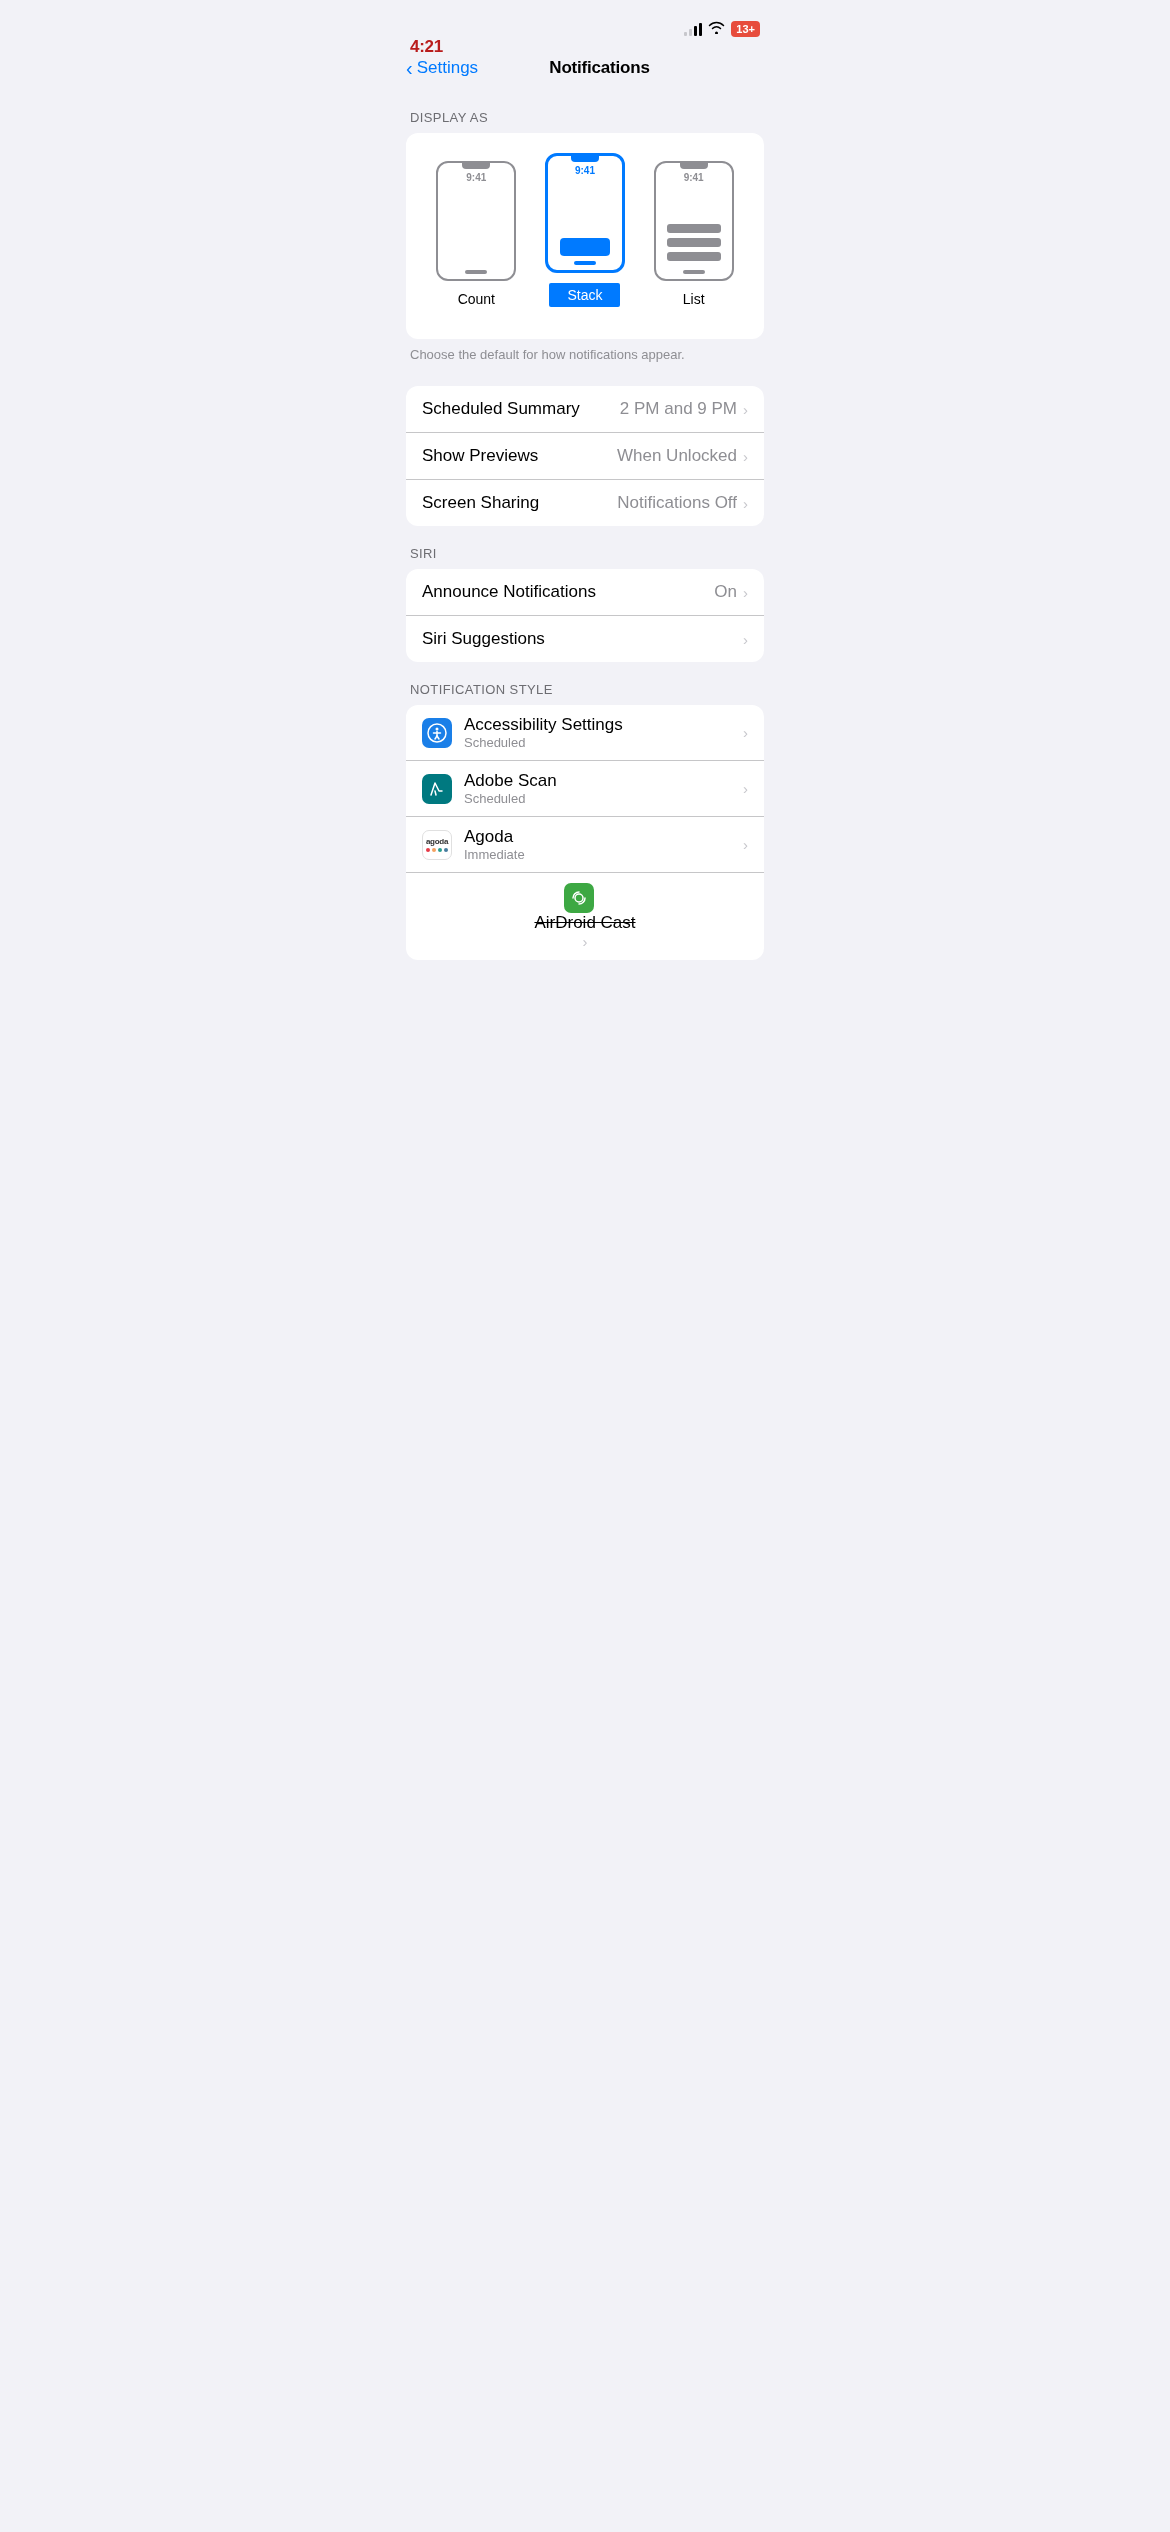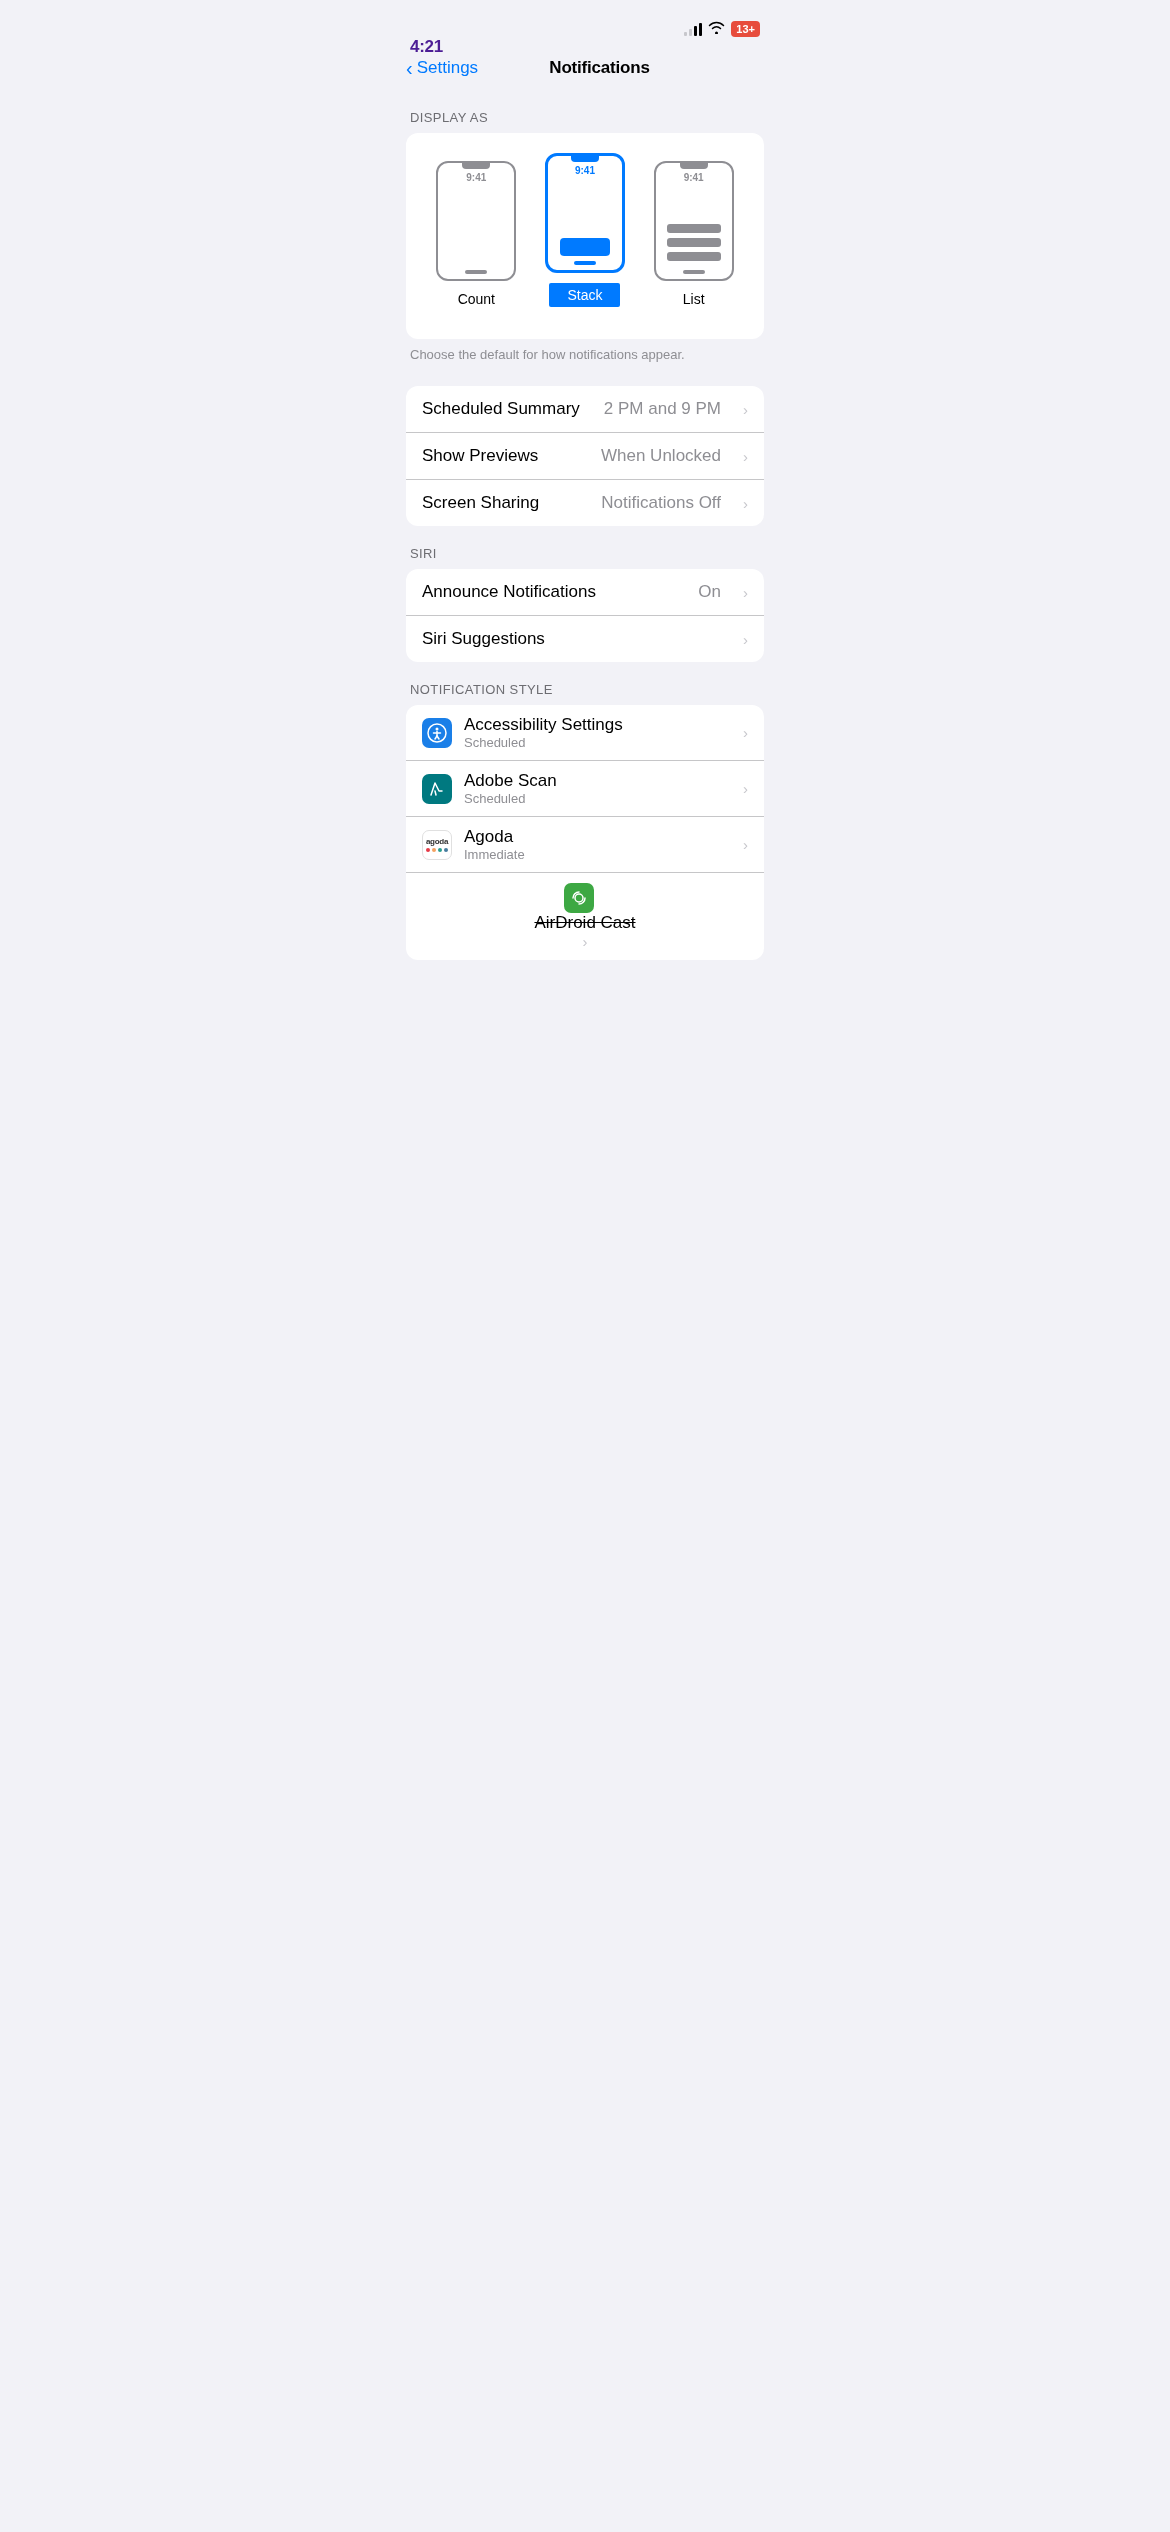--- a/index.html
+++ b/index.html
@@ -18,21 +18,21 @@
     .status-bar {
       display: flex;
       justify-content: space-between;
       align-items: center;
       padding: 14px 20px 6px 20px;
       height: 50px;
     }
     .status-time {
       font-size: 17px;
       font-weight: 600;
-      color: #4c1d95;
+      color: #b91c1c;
       letter-spacing: -0.3px;
       margin-top: 36px;
     }
     .status-icons {
       display: flex;
       align-items: center;
       gap: 6px;
     }
     .signal-bars {
       display: flex;
@@ -227,21 +227,21 @@
       color: #000;
       font-weight: 400;
     }
     .row-subtitle {
       font-size: 13px;
       color: #8e8e93;
     }
     .row-right {
       display: flex;
       align-items: center;
-      gap: 22px;
+      gap: 6px;
     }
     .row-value {
       font-size: 17px;
       color: #8e8e93;
     }
     .chevron {
       color: #c7c7cc;
       font-size: 15px;
       font-weight: 400;
     }

